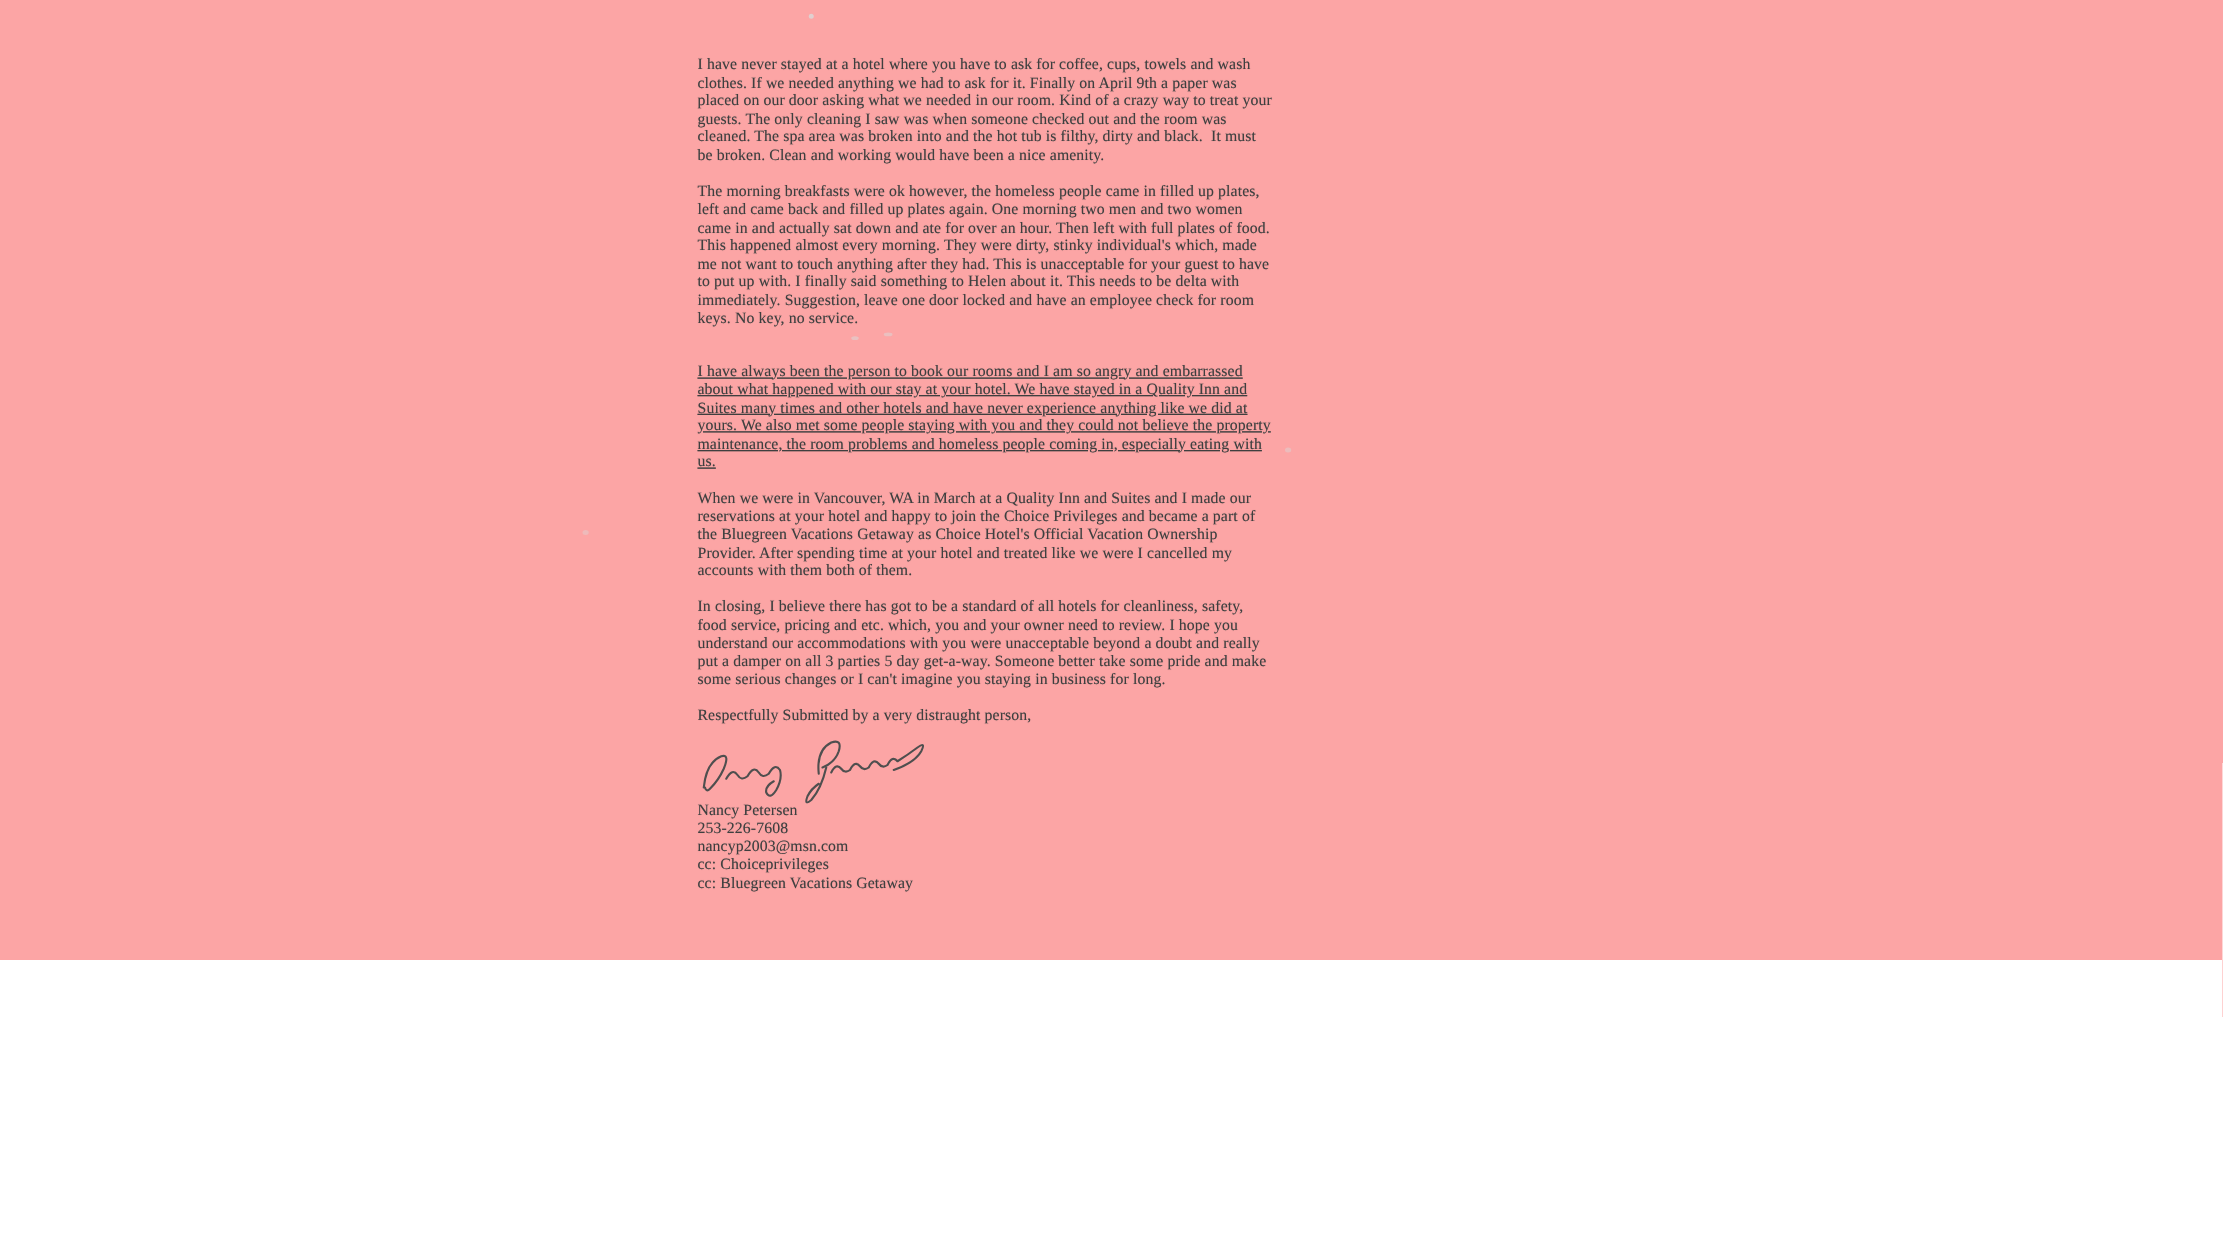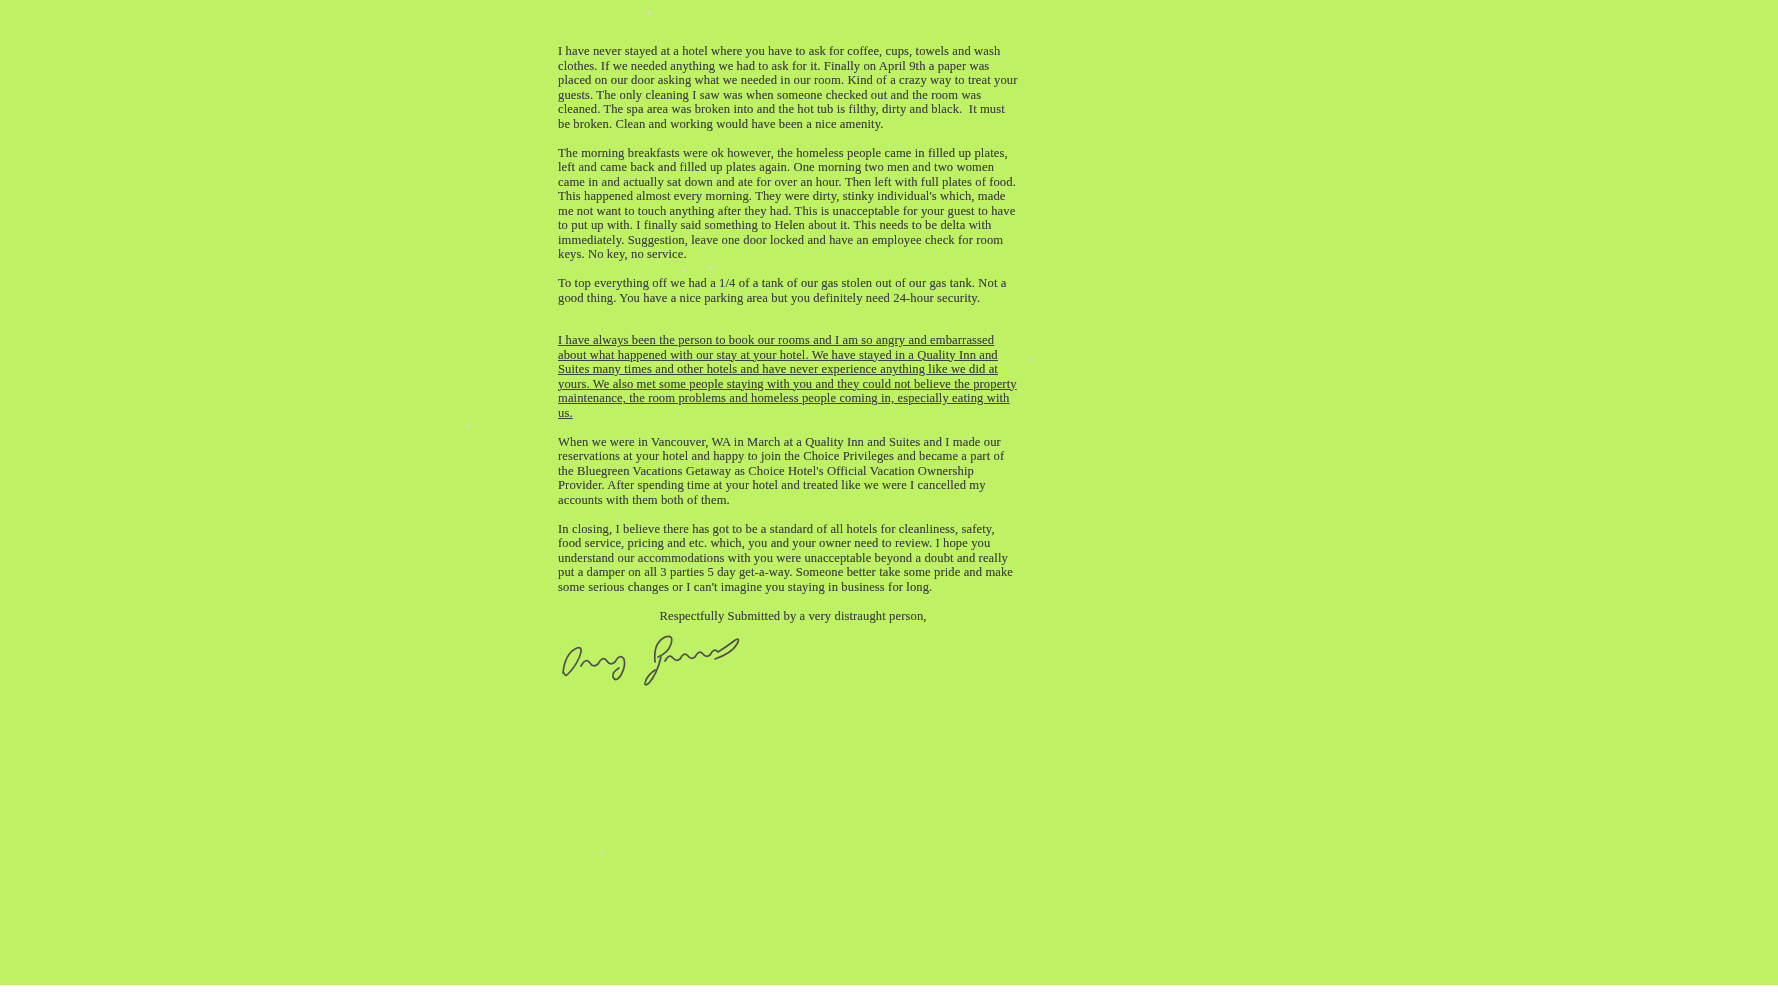--- a/index.html
+++ b/index.html
@@ -3,22 +3,22 @@
 <meta charset="utf-8">
 <style>
   html, body {
     margin: 0;
     padding: 0;
     background: #ffffff;
   }
   .sheet {
     position: relative;
     width: 1778px;
-    height: 985px;
-    background: #bef264;
+    height: 768px;
+    background: #fca5a5;
     overflow: hidden;
     font-family: "Liberation Serif", serif;
   }
   .letter-body {
     position: absolute;
     left: 558px;
     top: 44px;
     width: 470px;
     color: #3f3f3f;
     font-size: 12.6px;
@@ -30,21 +30,20 @@
     white-space: pre;        
     margin: 0 0 14.5px 0;
   }
   .para.gap-large {
     margin-top: 28px;
     text-decoration: underline;
   }
   .closing-line {
     white-space: pre;
     margin: 0 0 8px 0;
-    text-align: center;
   }
   .signature-wrap {
     position: relative;
     width: 200px;
     height: 52px;
     margin: 2px 0 1px 0;
   }
   .signature-wrap svg {
     display: block;
   }
@@ -87,22 +86,20 @@
 
     <div class="para">The morning breakfasts were ok however, the homeless people came in filled up plates,
 left and came back and filled up plates again. One morning two men and two women
 came in and actually sat down and ate for over an hour. Then left with full plates of food.
 This happened almost every morning. They were dirty, stinky individual's which, made
 me not want to touch anything after they had. This is unacceptable for your guest to have
 to put up with. I finally said something to Helen about it. This needs to be delta with
 immediately. Suggestion, leave one door locked and have an employee check for room
 keys. No key, no service.</div>
 
-    <div class="para">To top everything off we had a 1/4 of a tank of our gas stolen out of our gas tank. Not a
-good thing. You have a nice parking area but you definitely need 24-hour security.</div>
 
     <div class="para gap-large">I have always been the person to book our rooms and I am so angry and embarrassed
 about what happened with our stay at your hotel. We have stayed in a Quality Inn and
 Suites many times and other hotels and have never experience anything like we did at
 yours. We also met some people staying with you and they could not believe the property
 maintenance, the room problems and homeless people coming in, especially eating with
 us.</div>
 
     <div class="para">When we were in Vancouver, WA in March at a Quality Inn and Suites and I made our
 reservations at your hotel and happy to join the Choice Privileges and became a part of
@@ -124,15 +121,22 @@
         <path d="M5,42 Q7,22 19,17 Q26,15 21,27 Q17,36 10,43 Q7,46 6,42"></path>
         <path d="M23,35 q5,-9 9,-3 q3,5 8,1 q5,-9 9,-3 q3,5 8,1 q5,-9 9,-3 q2,7 -3,16 q-5,8 -8,2 q-1,-5 6,-9"></path>
 
         <path d="M97,31 Q95,12 107,6 Q116,3 113,13 Q110,22 100,26"></path>
         <path d="M103,26 Q99,43 91,52 Q85,57 88,49 Q91,43 97,39"></path>
 
         <path d="M107,30 q4,-8 8,-3 q3,4 7,1 q4,-8 8,-3 q3,4 7,1 q4,-8 8,-3 q3,4 7,1 q4,-8 8,-3 q8,-5 16,-11 q7,-5 3,3 q-5,9 -22,15"></path>
       </svg>
     </div>
 
+    <div class="contact-block">
+      <div>Nancy Petersen</div>
+      <div>253-226-7608</div>
+      <div>nancyp2003@msn.com</div>
+      <div>cc: Choiceprivileges</div>
+      <div>cc: Bluegreen Vacations Getaway</div>
+    </div>
 
   </div>
 </div>
 
 </body></html>

